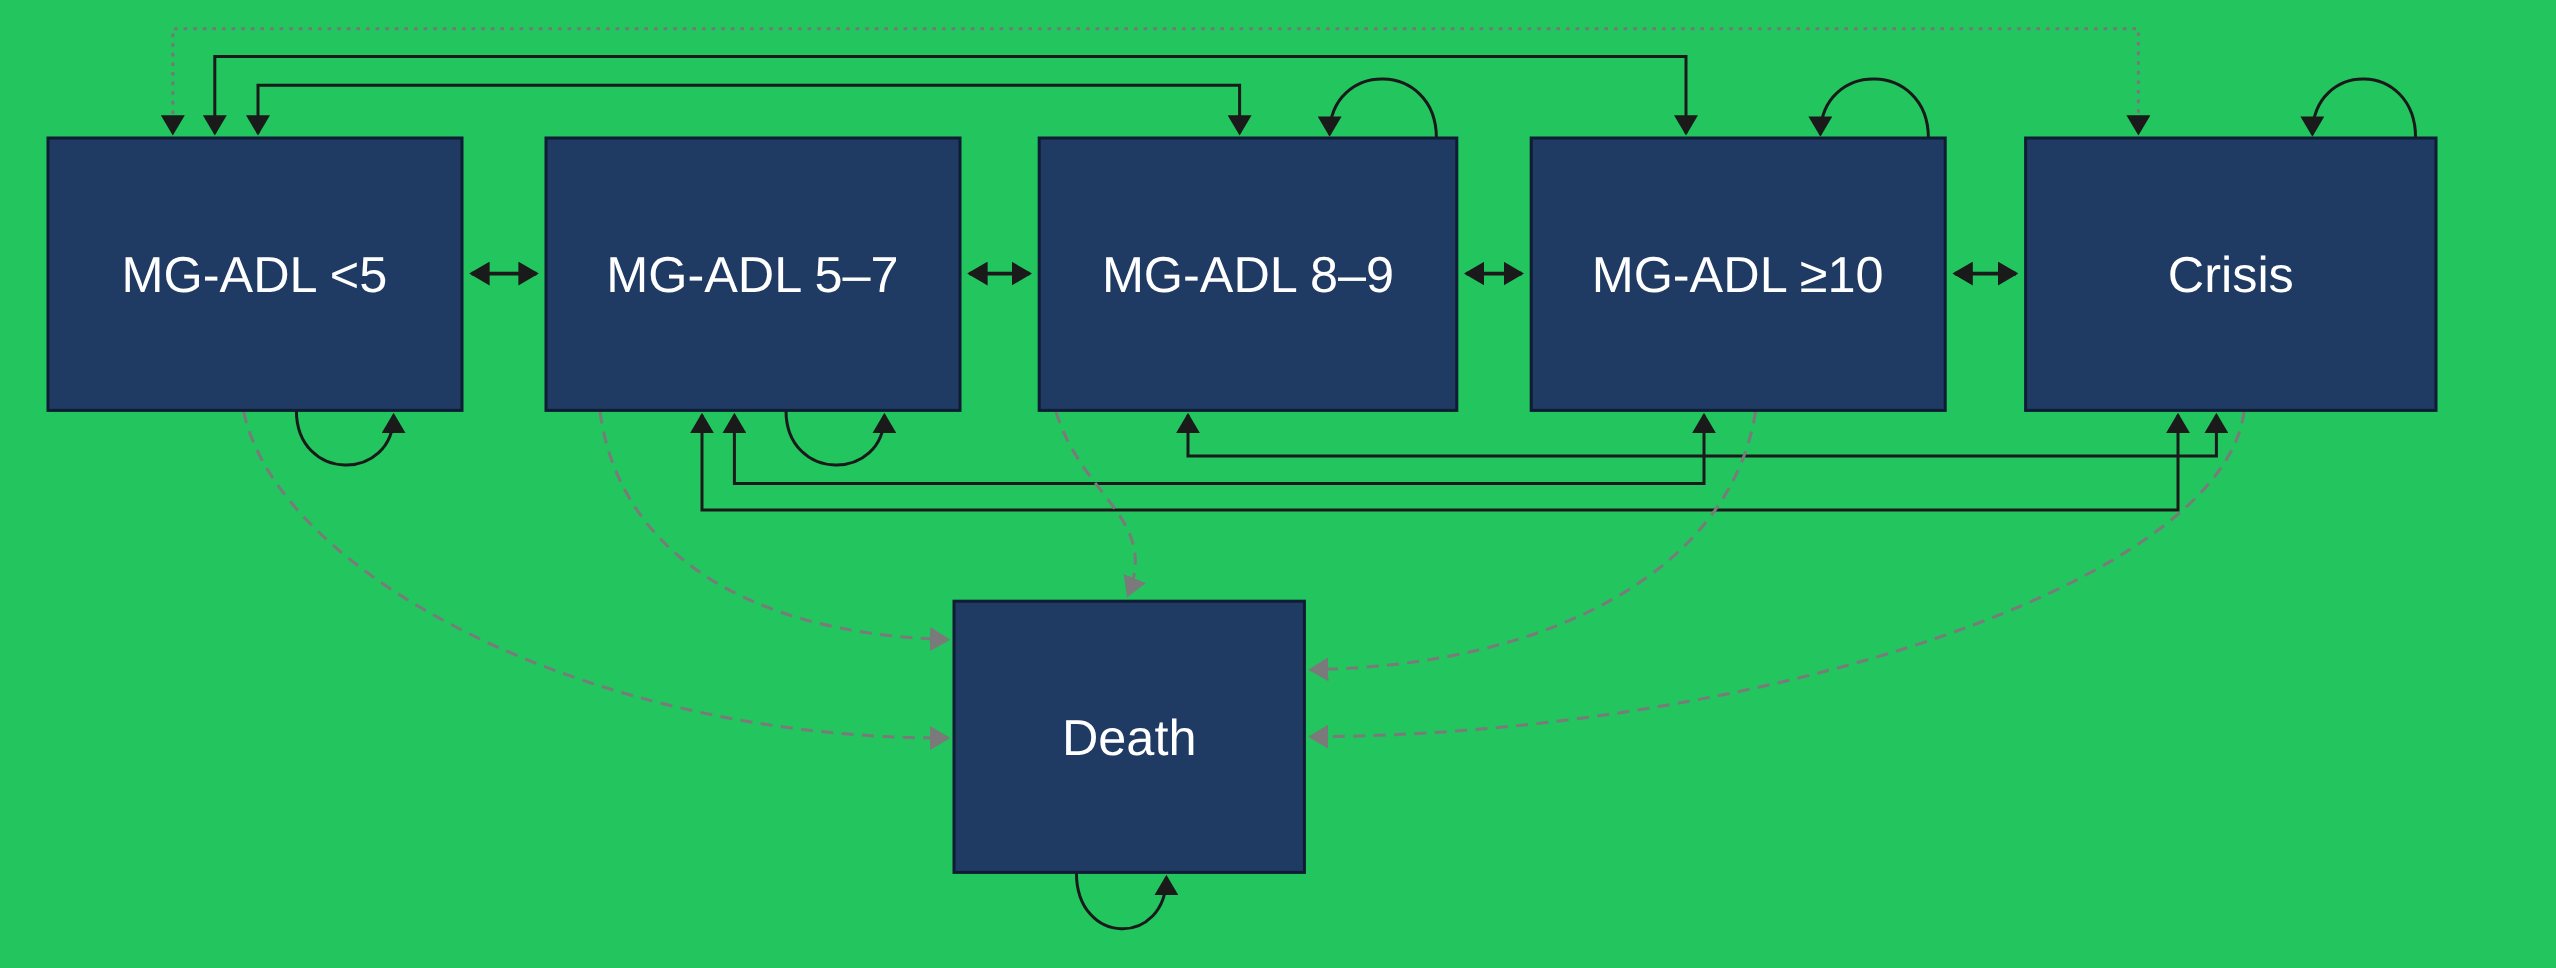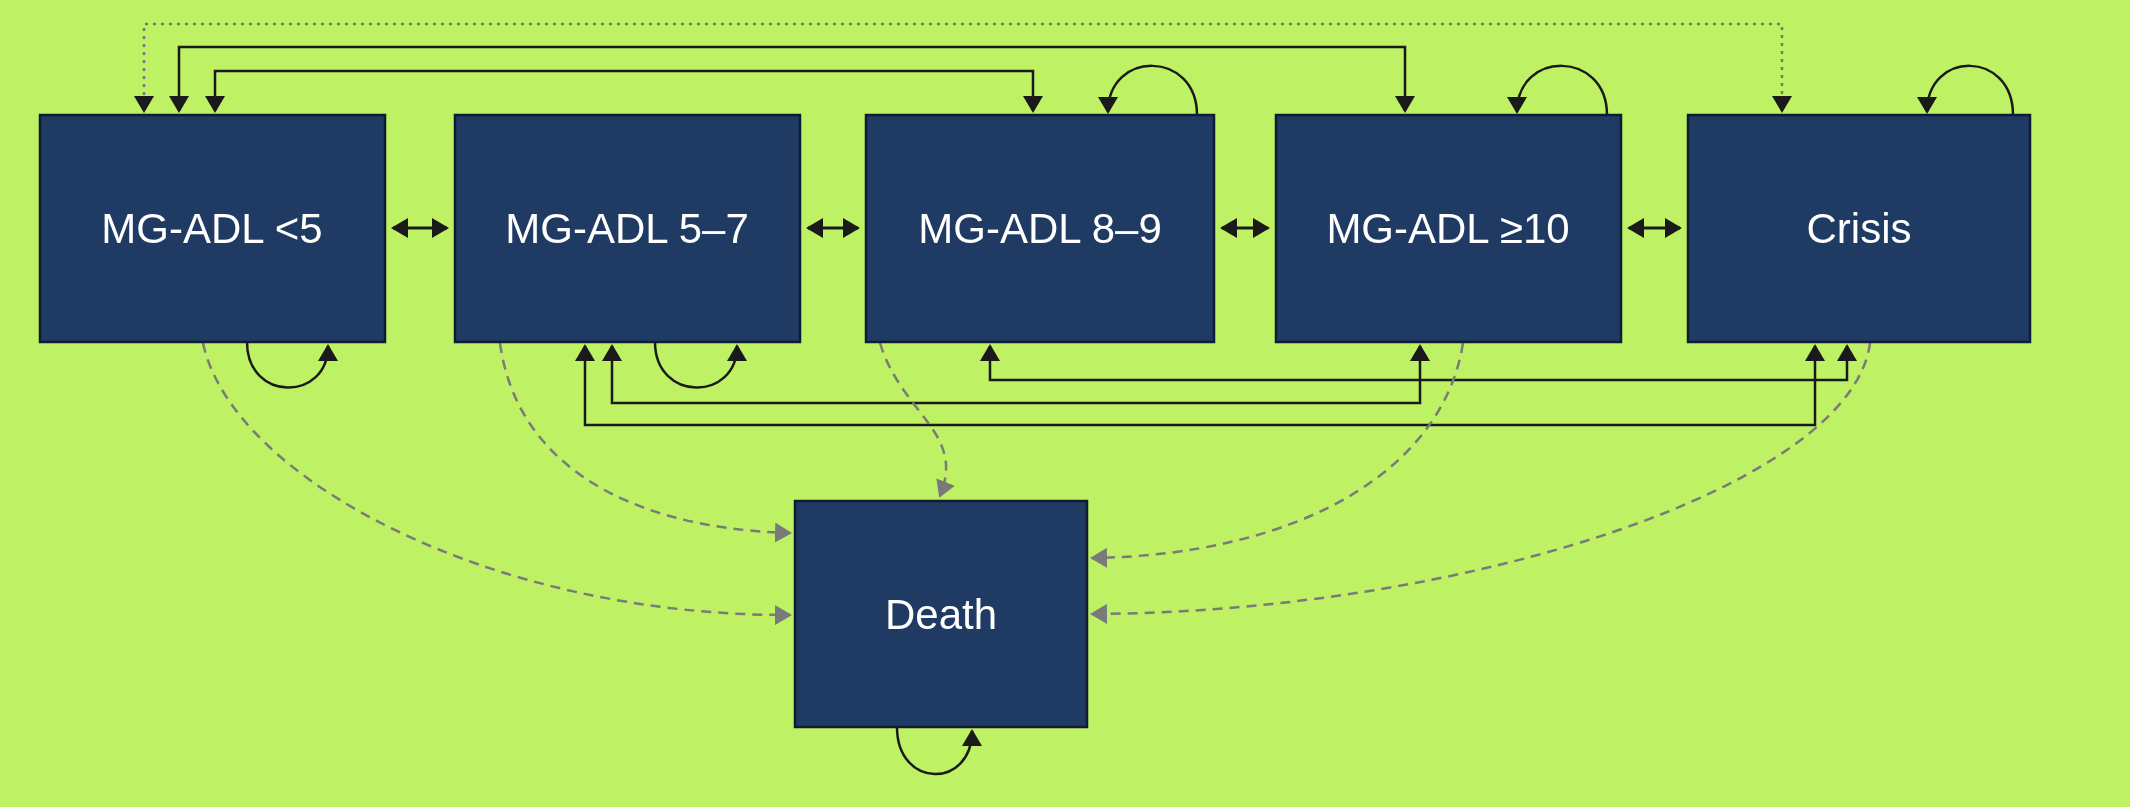--- a/index.html
+++ b/index.html
@@ -1,17 +1,17 @@
 <!DOCTYPE html>
 <html><head>
 <meta charset="utf-8">
 <style>
   html,body{margin:0;padding:0;background:#ffffff;}
   body{font-family:"Liberation Sans", sans-serif;}
-  .stage{position:relative;width:2130px;height:807px;background:#bef264;overflow:hidden;}
+  .stage{position:relative;width:2130px;height:807px;background:#22c55e;overflow:hidden;}
   svg{display:block;}
   .state-rect{fill:#1f3a63;stroke:#0f1c33;stroke-width:2.5;}
   .state-label{fill:#ffffff;font-family:"Liberation Sans", sans-serif;font-size:42px;text-anchor:middle;}
   .solid-line{stroke:#1a1a1a;stroke-width:2.5;fill:none;}
   .adj-line{stroke:#1a1a1a;stroke-width:3;fill:none;}
   .loop-line{stroke:#1a1a1a;stroke-width:2.5;fill:none;}
   .dotted-line{stroke:#777777;stroke-width:2.5;stroke-dasharray:3 5;fill:none;}
   .dashed-line{stroke:#7a7a7a;stroke-width:2.5;stroke-dasharray:10 7;fill:none;}
 </style>
 </head>

